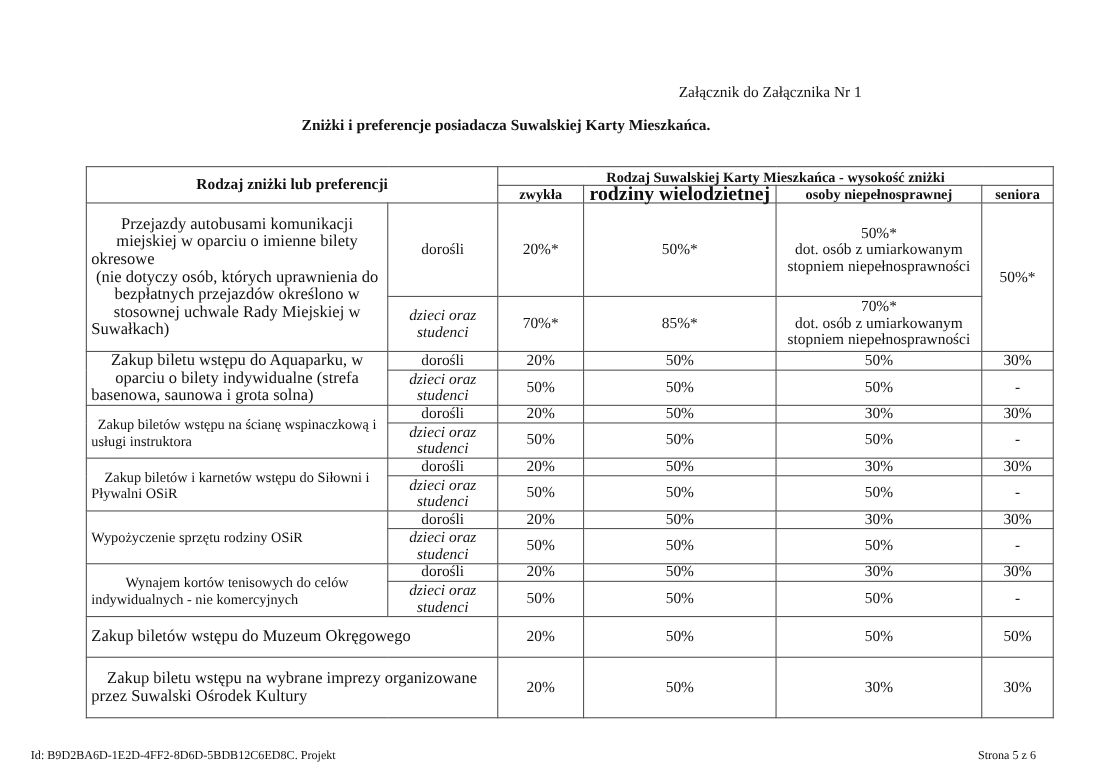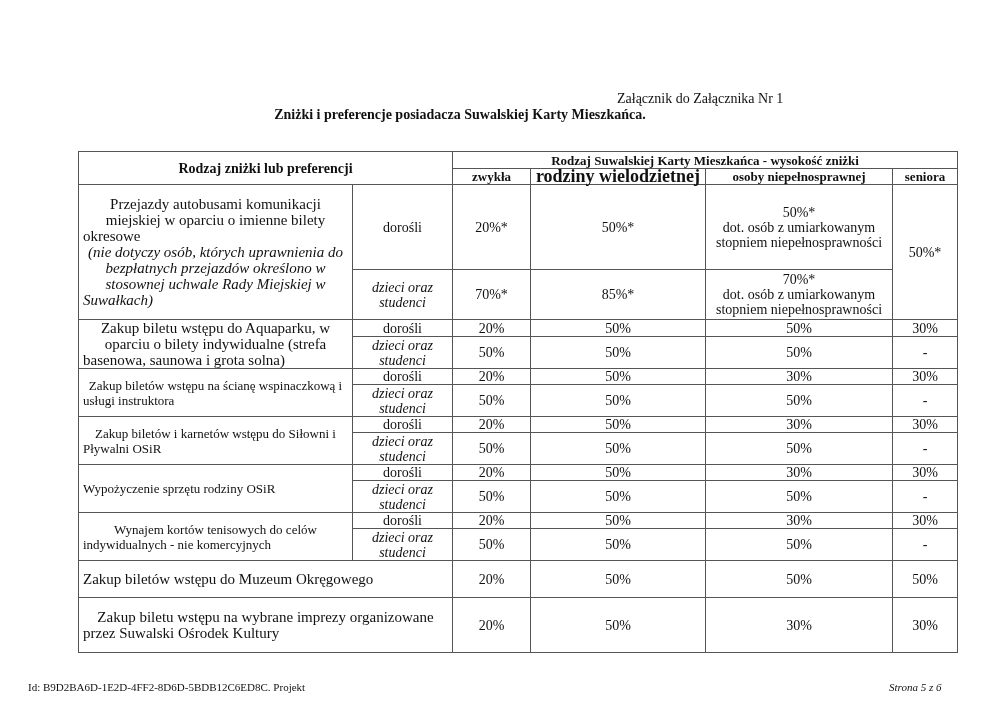--- a/index.html
+++ b/index.html
@@ -1,43 +1,43 @@
 <!DOCTYPE html>
 <html><head>
 <meta charset="utf-8">
 <style>
   html, body { margin: 0; padding: 0; }
   body {
     width: 1000px; height: 708px; background: #ffffff; position: relative; overflow: hidden;
     font-family: "Liberation Serif", "DejaVu Serif", serif; color: #111;
   }
   .annex {
-    position: absolute; left: 617px; top: 91px; font-size: 14px;
+    position: absolute; left: 617px; top: 77px; font-size: 14px;
   }
   .title {
     position: absolute; left: 0; width: 920px; top: 107px; text-align: center;
     font-weight: bold; font-size: 14px;
   }
   table.main {
     position: absolute; left: 78px; top: 151px; width: 879px;
     border-collapse: collapse; table-layout: fixed;
   }
   table.main td, table.main th {
     border: 1px solid #555; padding: 0 4px; text-align: center; vertical-align: middle;
     font-size: 14px; line-height: 15px; font-weight: normal;
   }
   table.main th.b, td.b { font-weight: bold; }
   td.desc { text-align: justify; text-align-last: left; padding: 2px 6px 2px 6px; }
   td.desc.lg { font-size: 15px; line-height: 16px; }
   td.desc.sm { font-size: 13px; line-height: 15px; }
   td.sub { font-size: 13px; line-height: 14px; font-style: italic; }
   td.val-sm { font-size: 13px; }
-  .it { font-style: italic; display: block; }
+  .it { display: block; }
   .footer-id { position: absolute; left: 28px; top: 681px; font-size: 11px; }
-  .footer-page { position: absolute; left: 889px; top: 681px; font-size: 11px; font-style: italic; }
+  .footer-page { position: absolute; left: 889px; top: 681px; font-size: 11px; }
 </style>
 </head>
 <body>
 
 <div class="annex">Załącznik do Załącznika Nr 1</div>
 <div class="title">Zniżki i preferencje posiadacza Suwalskiej Karty Mieszkańca.</div>
 
 <table class="main">
   <colgroup>
     <col style="width:274px">

